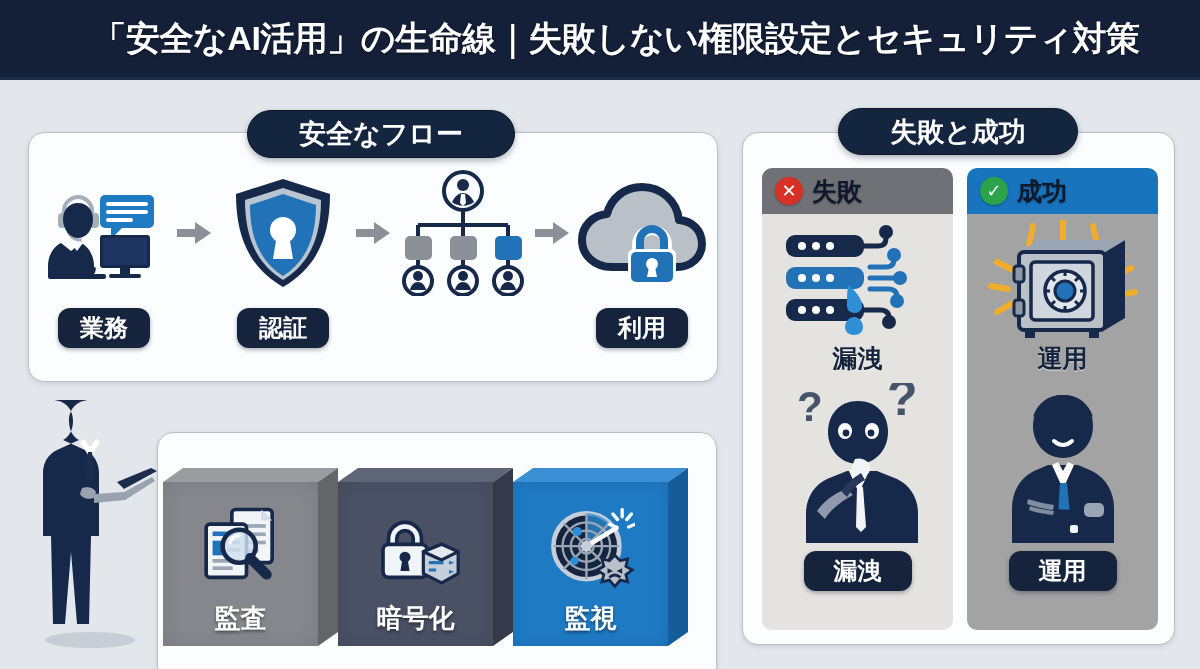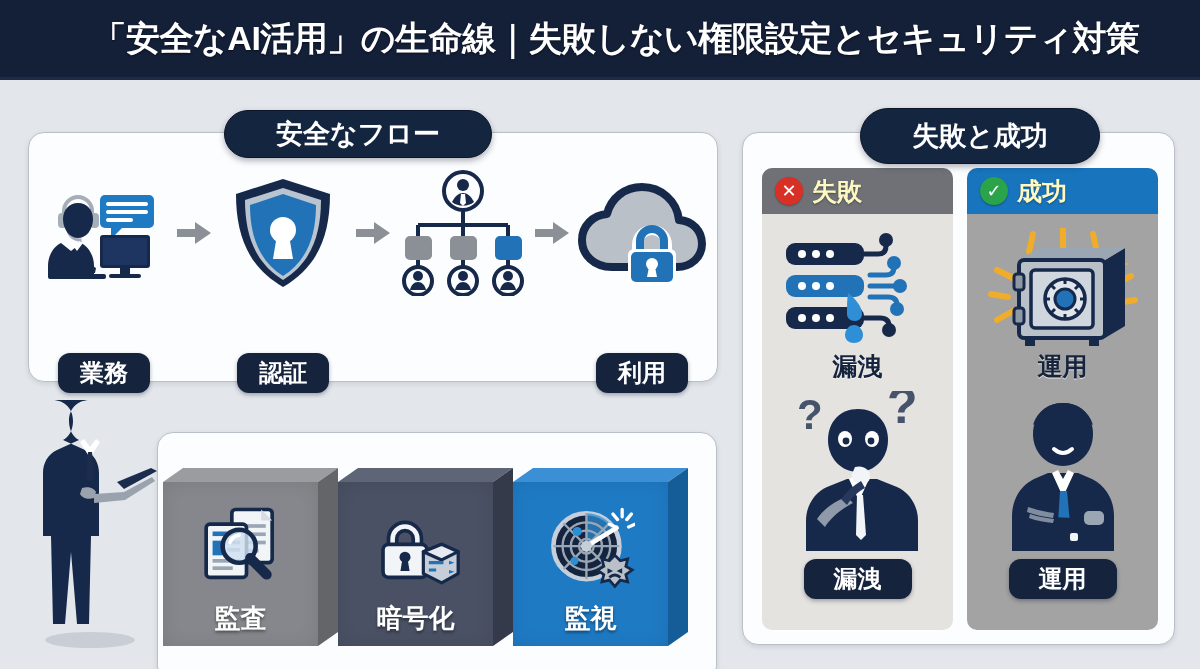--- a/index.html
+++ b/index.html
@@ -38,37 +38,36 @@
   
   .hdr-pill {
     position: absolute; background: #142游; background: #142540;
     color: #fff; border-radius: 999px;
     display: flex; align-items: center; justify-content: center;
     font-weight: bold; white-space: nowrap;
     box-shadow: 0 3px 6px rgba(20,30,50,.33);
     border: 1px solid #0d1628;
     z-index: 5;
   }
-  .hdr-flow     { left: 224px; top: 110px; width: 268px; height: 48px; font-size: 27px; }
+  .hdr-flow     { left: 247px; top: 110px; width: 268px; height: 48px; font-size: 27px; }
   .hdr-security { left: 300px; top: 404px; width: 282px; height: 48px; font-size: 27px; }
-  .hdr-outcome  { left: 860px; top: 108px; width: 240px; height: 56px; font-size: 27px; }
+  .hdr-outcome  { left: 838px; top: 108px; width: 240px; height: 47px; font-size: 27px; }
 
   
   .flow-row {
     position: absolute; left: 40px; top: 158px; width: 666px; height: 210px;
     display: flex; align-items: flex-start; justify-content: space-between;
   }
   .flow-step { width: 128px; display: flex; flex-direction: column; align-items: center; }
   .flow-art { height: 150px; display: flex; align-items: center; justify-content: center; }
   .label-pill {
     background: #16233d; color: #fff; font-weight: bold; font-size: 24px;
     border-radius: 12px; padding: 4px 22px; line-height: 1.35;
     box-shadow: 0 2px 4px rgba(20,30,50,.35);
     white-space: nowrap;
-    margin-top: 45px;
   }
   .arrow { width: 40px; height: 150px; display: flex; align-items: center; justify-content: center; }
 
   
   .sec-row {
     position: absolute; left: 163px; top: 468px; width: 548px; height: 200px;
     display: flex; gap: 0; align-items: flex-start;
   }
   .sec-box { position: relative; width: 175px; height: 178px; }
   .sec-face {
@@ -93,24 +92,24 @@
   .oc-head {
     height: 46px; border-radius: 10px 10px 0 0;
     display: flex; align-items: center; gap: 9px; padding-left: 13px;
   }
   .oc-head .badge {
     width: 28px; height: 28px; border-radius: 50%;
     display: flex; align-items: center; justify-content: center;
     color: #fff; font-size: 18px; font-weight: bold;
     box-shadow: 0 1px 2px rgba(0,0,0,.3);
   }
-  .oc-head .htxt { color: #fef9c3; font-size: 25px; font-weight: bold; text-shadow: 0 1px 2px rgba(0,0,0,.35); }
+  .oc-head .htxt { color: #0f172a; font-size: 25px; font-weight: bold; text-shadow: 0 1px 2px rgba(0,0,0,.35); }
   .oc-body {
     flex: 1; display: flex; flex-direction: column; align-items: center;
-    border-radius: 0 0 10px 10px; padding-top: 12px;
+    border-radius: 0 0 10px 10px; padding-top: 4px;
   }
   .oc-art { height: 122px; display: flex; align-items: center; justify-content: center; }
   .oc-cap {
     font-size: 25px; font-weight: bold; color: #15233c; margin-top: 2px;
     text-shadow: 0 1px 0 rgba(255,255,255,.7);
   }
   .oc-art2 { height: 168px; display: flex; align-items: flex-end; justify-content: center; }
   .oc-pill {
     margin-top: 8px; align-self: center;
     background: #16233d; color: #fff; font-weight: bold; font-size: 24px;

